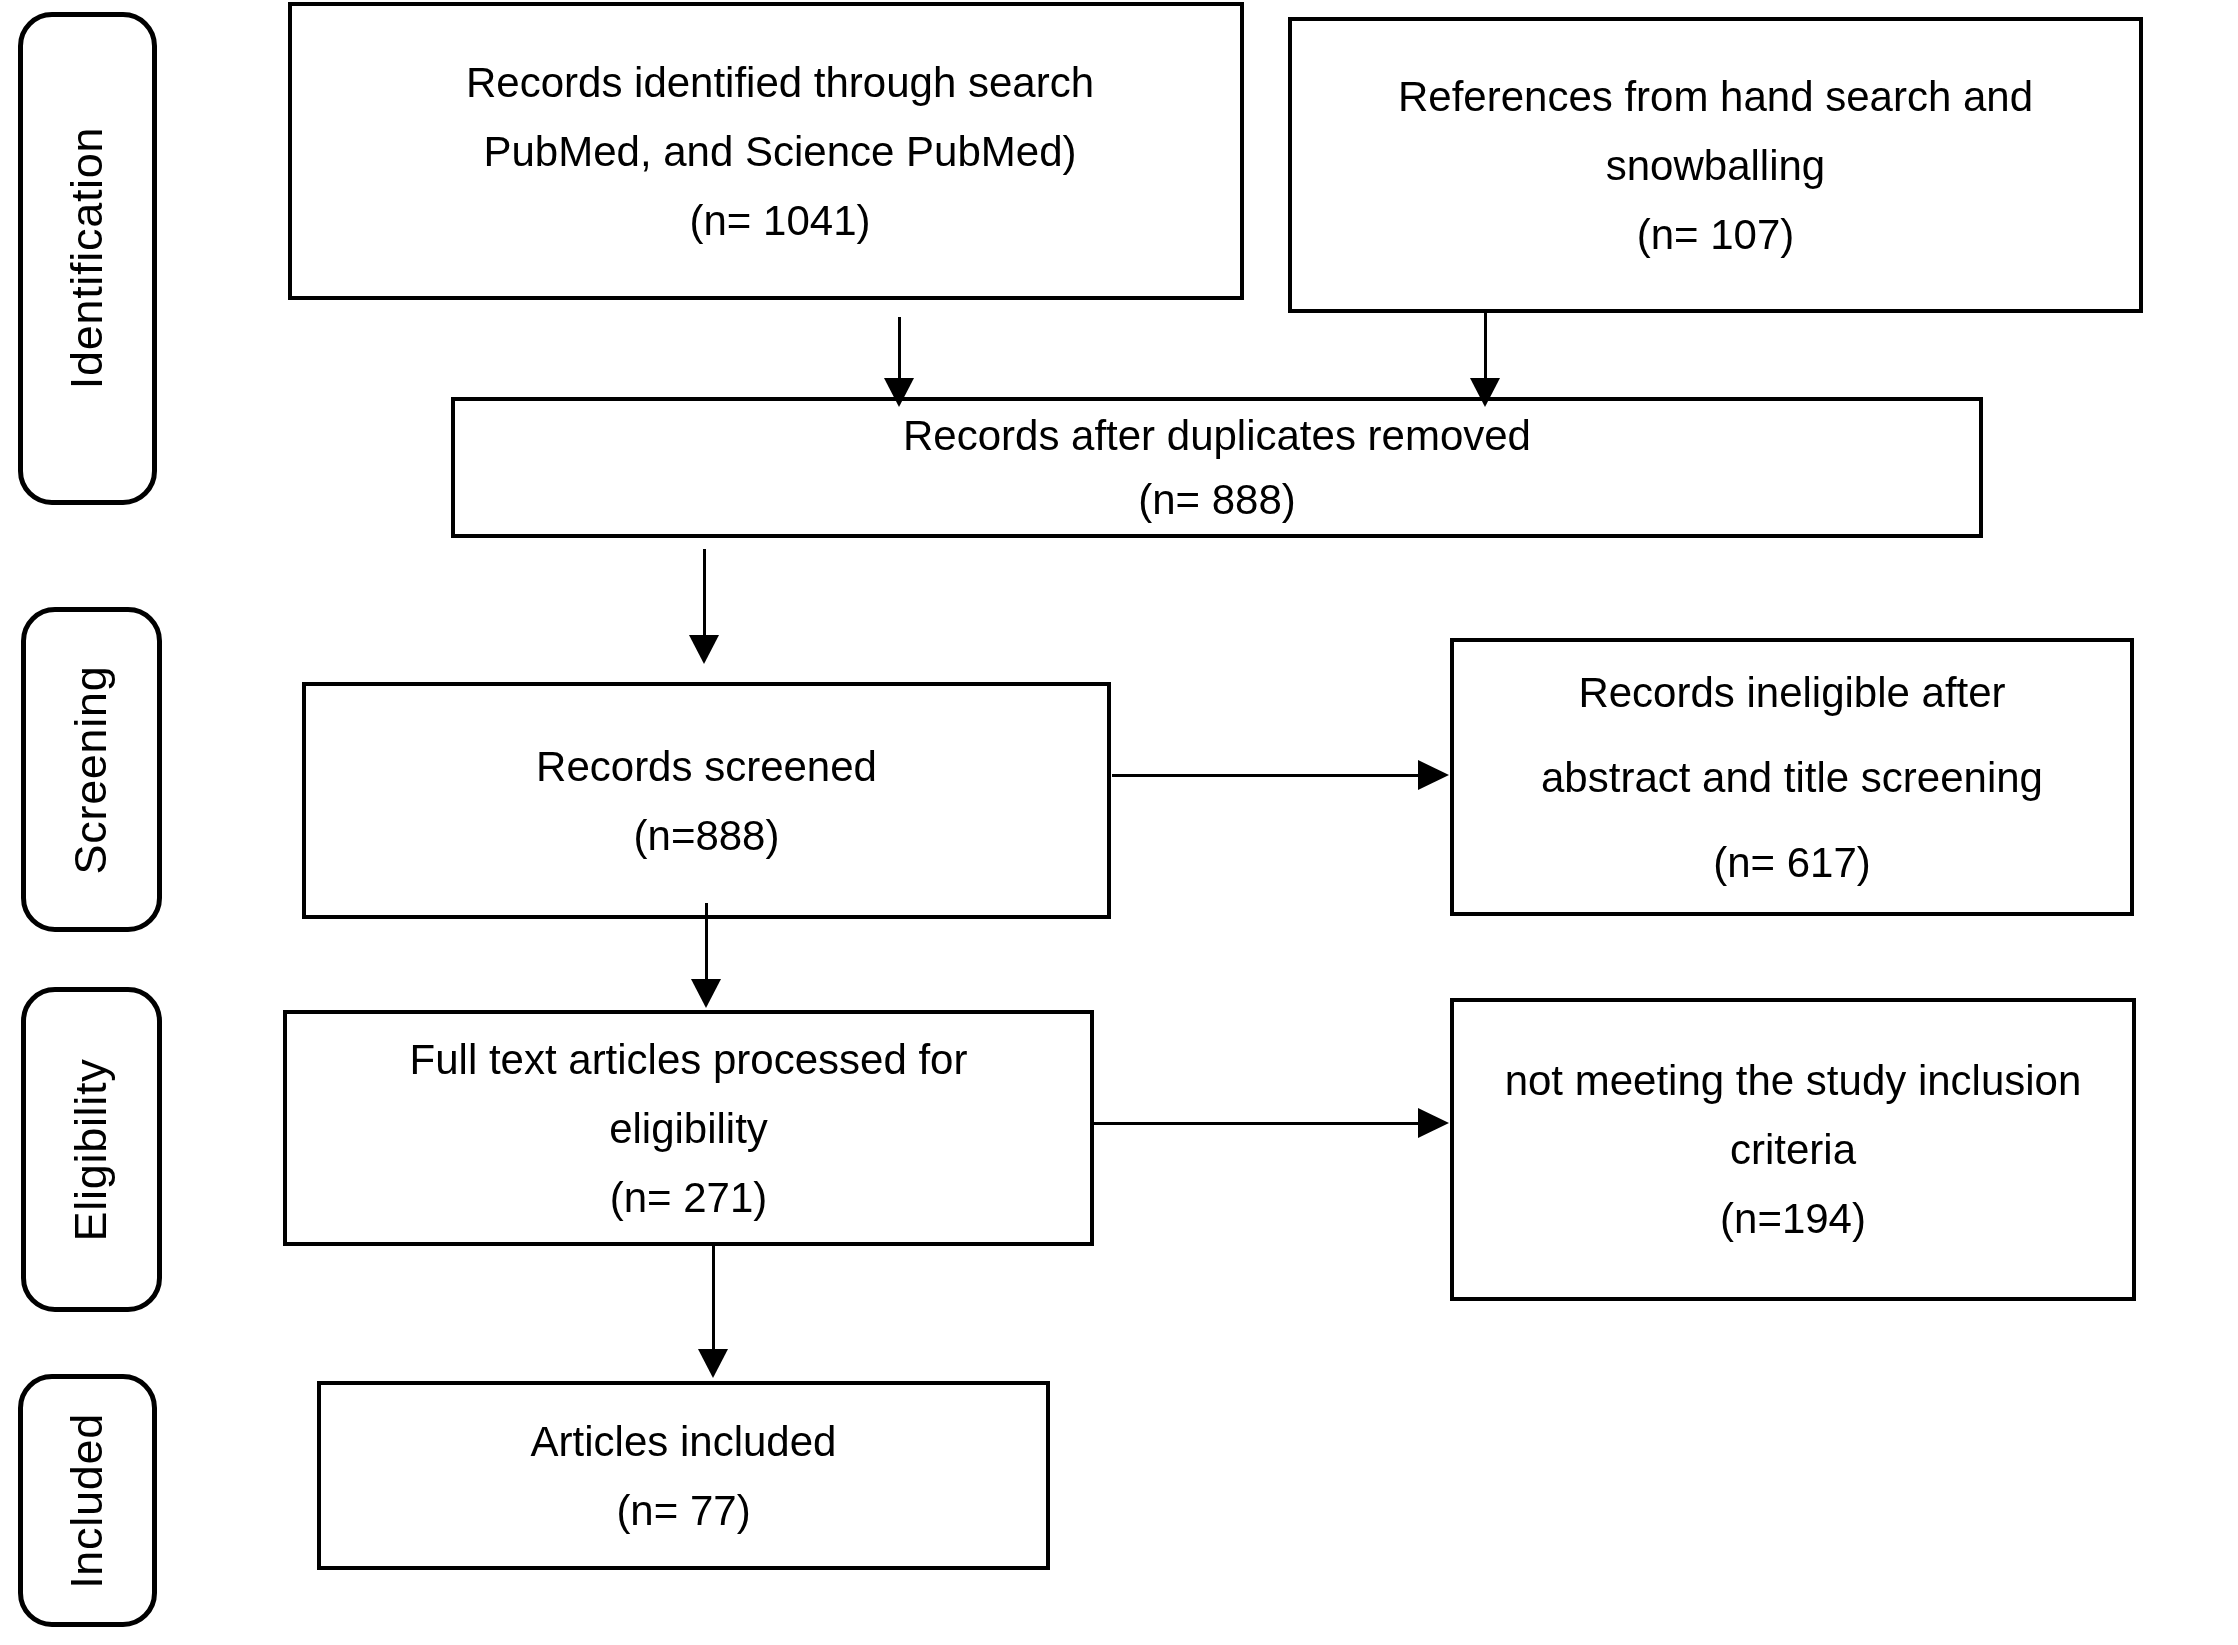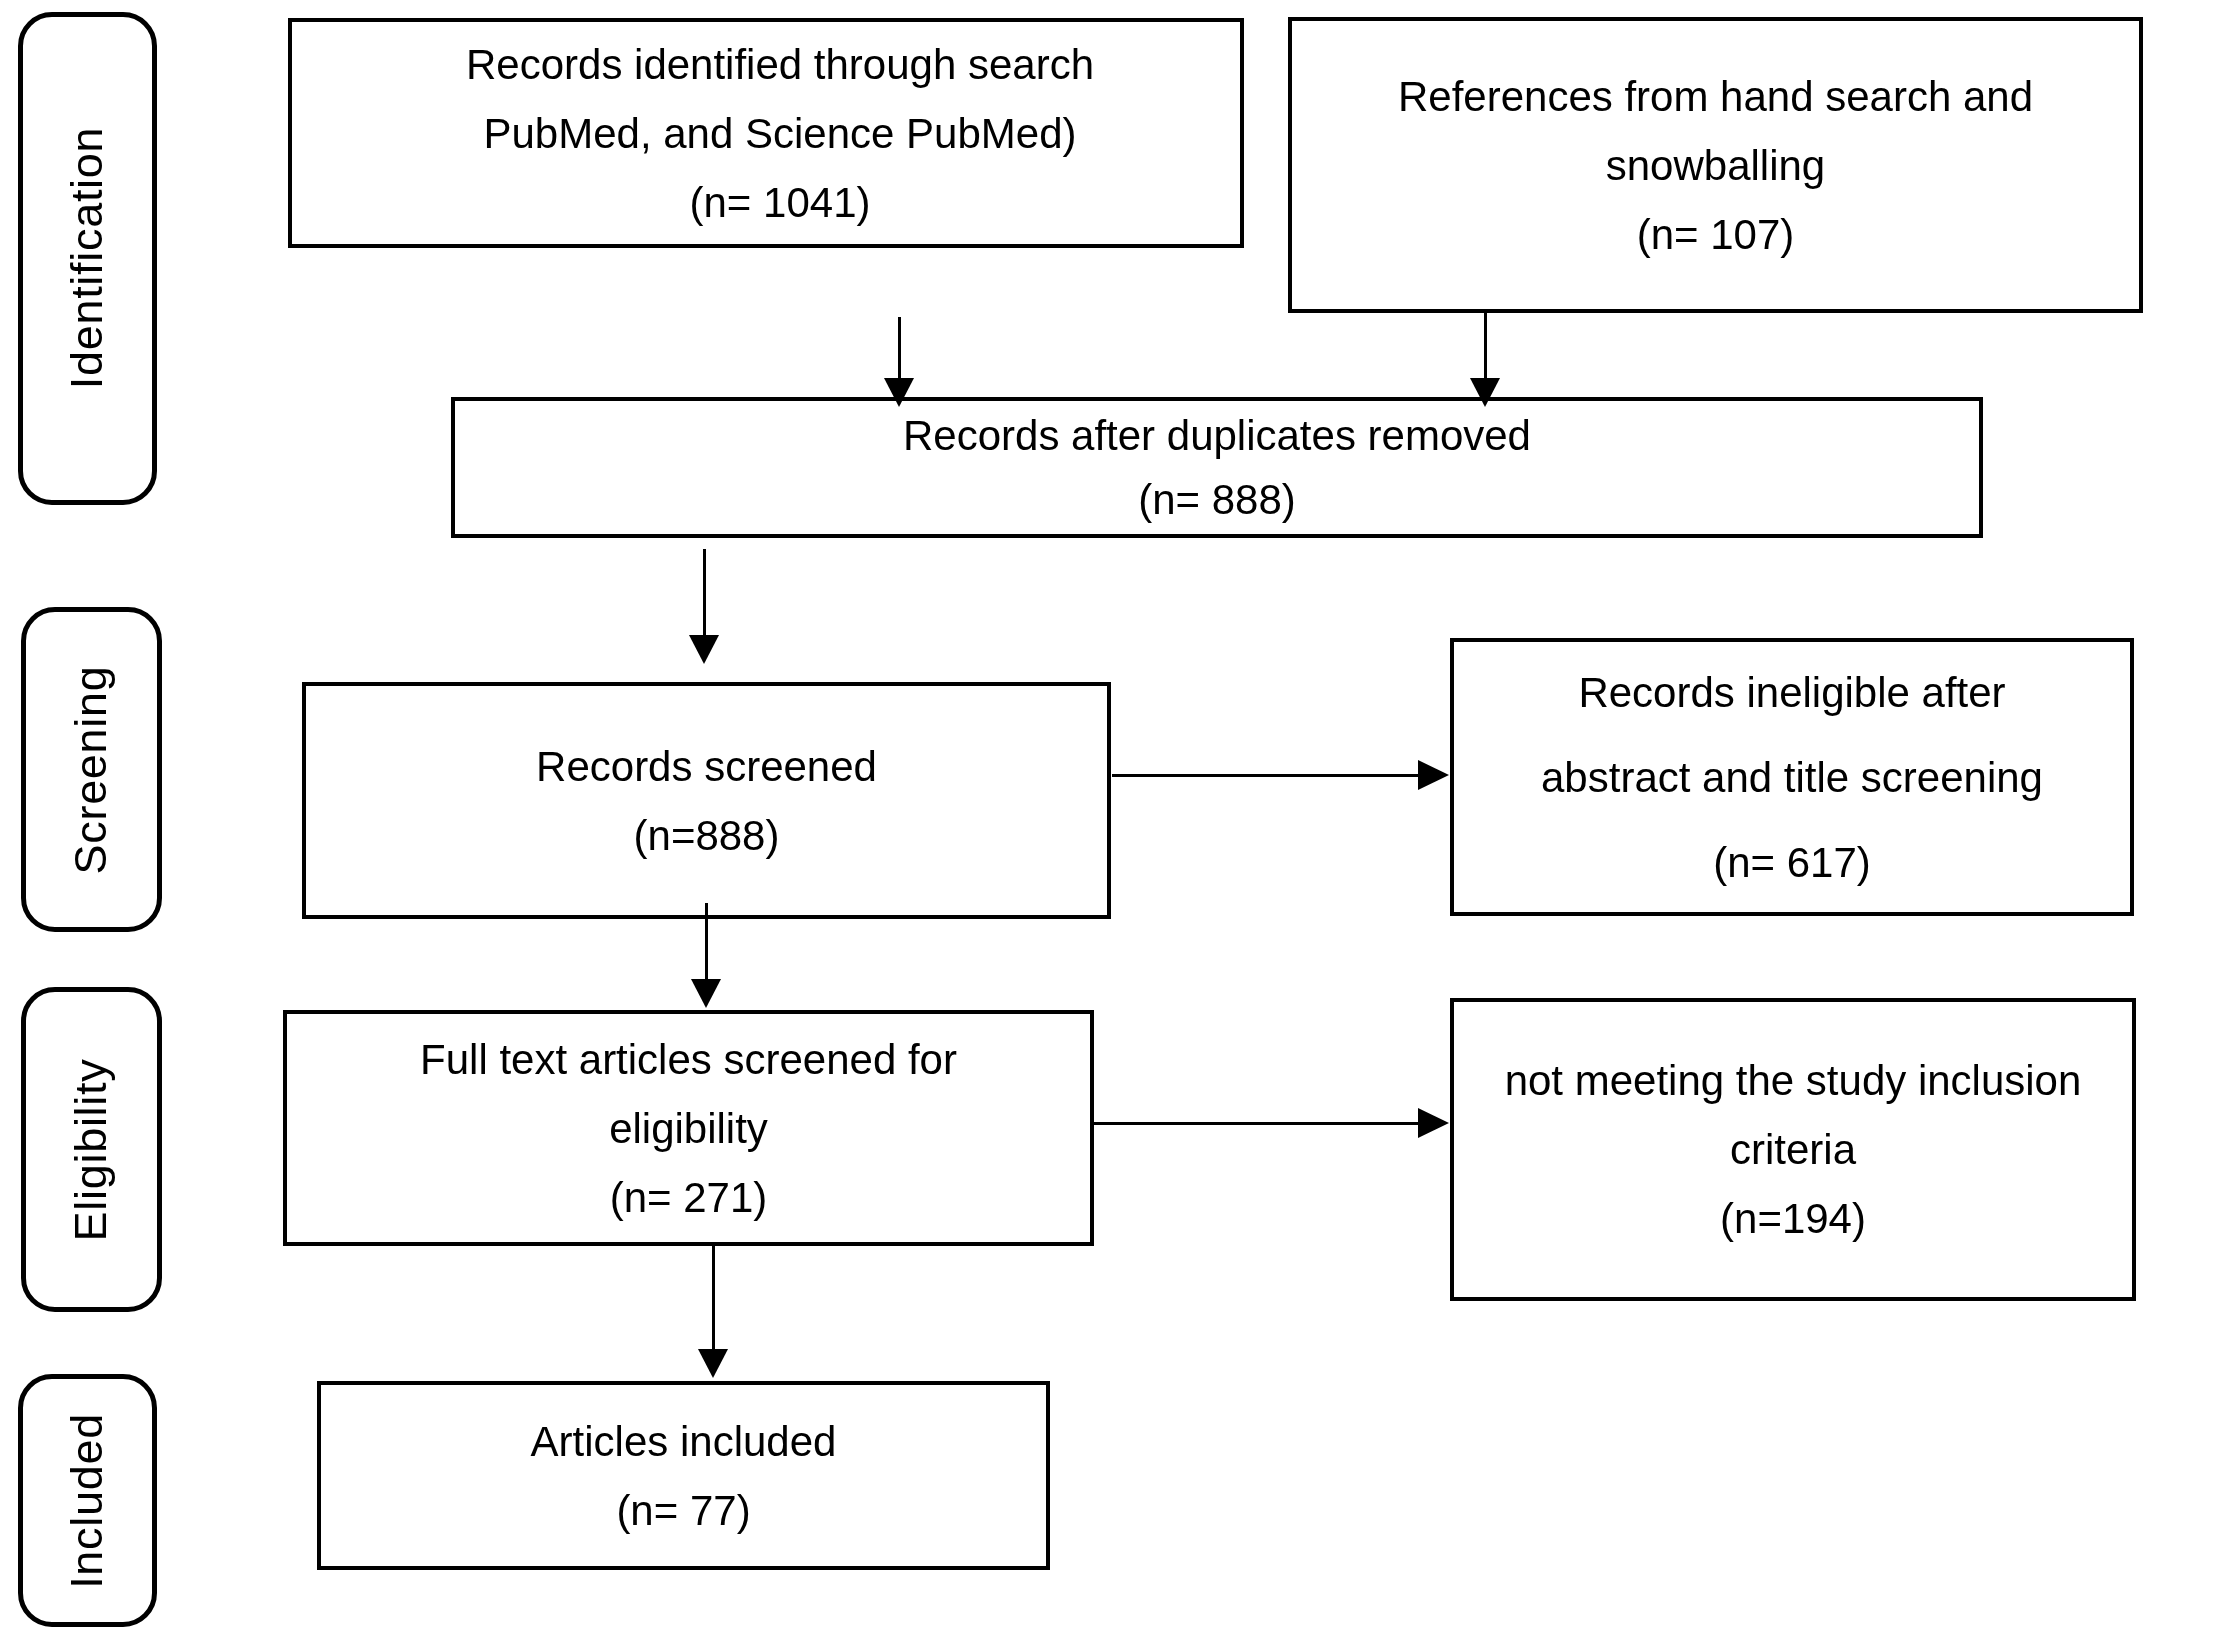--- a/index.html
+++ b/index.html
@@ -79,21 +79,21 @@
   <div class="stage" style="left:20.5px; top:607px; width:141px; height:325px;">
     <span class="rot">Screening</span>
   </div>
   <div class="stage" style="left:20.5px; top:987px; width:141px; height:325px;">
     <span class="rot">Eligibility</span>
   </div>
   <div class="stage" style="left:17.6px; top:1374px; width:139px; height:253px;">
     <span class="rot">Included</span>
   </div>
 
-  <div class="fbox" style="left:288px; top:18px; width:956px; height:230px;padding-left:28px;">
+  <div class="fbox" style="left:288px; top:2px; width:956px; height:298px;padding-left:28px;">
     <div class="ln">Records identified through search</div>
     <div class="ln">PubMed, and Science PubMed)</div>
     <div class="ln">(n= 1041)</div>
   </div>
 
   <div class="fbox" style="left:1288px; top:17px; width:855px; height:296px;text-align:center;">
     <div class="ln">References from hand search and</div>
     <div class="ln">snowballing</div>
     <div class="ln">(n= 107)</div>
   </div>
@@ -108,21 +108,21 @@
     <div class="ln">(n=888)</div>
   </div>
 
   <div class="fbox" style="left:1450px; top:638px; width:684px; height:278px;gap:16px;">
     <div class="ln">Records ineligible after</div>
     <div class="ln">abstract and title screening</div>
     <div class="ln">(n= 617)</div>
   </div>
 
   <div class="fbox" style="left:283px; top:1010px; width:811px; height:236px;">
-    <div class="ln">Full text articles screened for</div>
+    <div class="ln">Full text articles processed for</div>
     <div class="ln">eligibility</div>
     <div class="ln">(n= 271)</div>
   </div>
 
   <div class="fbox" style="left:1450px; top:998px; width:686px; height:303px;">
     <div class="ln">not meeting the study inclusion</div>
     <div class="ln">criteria</div>
     <div class="ln">(n=194)</div>
   </div>
 

